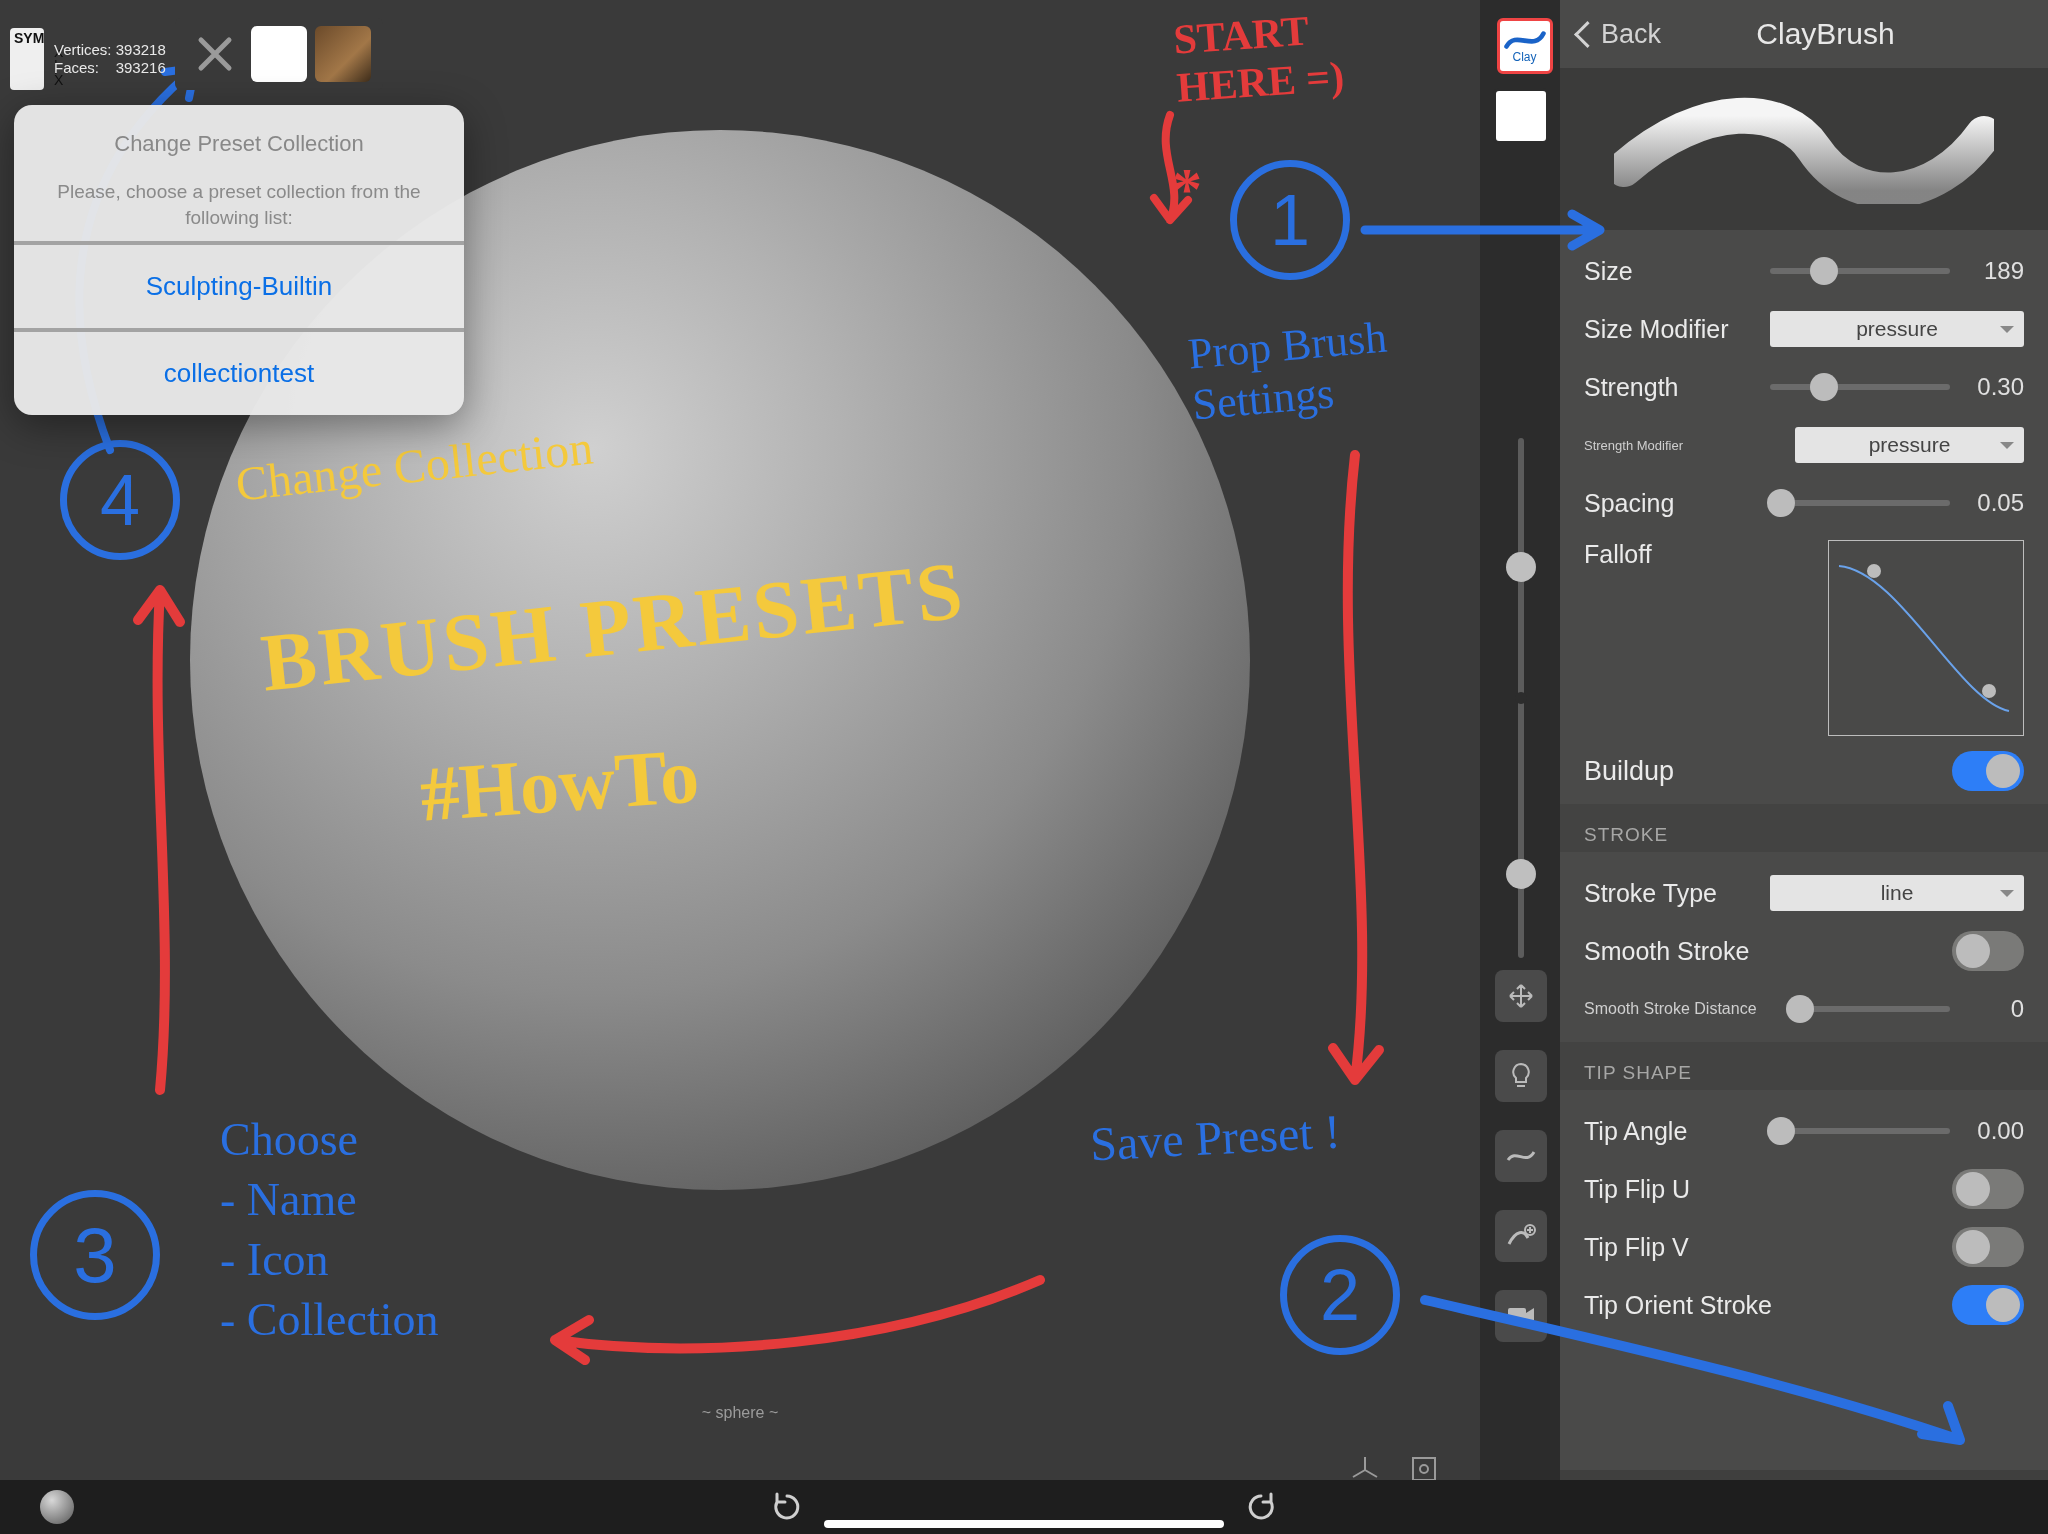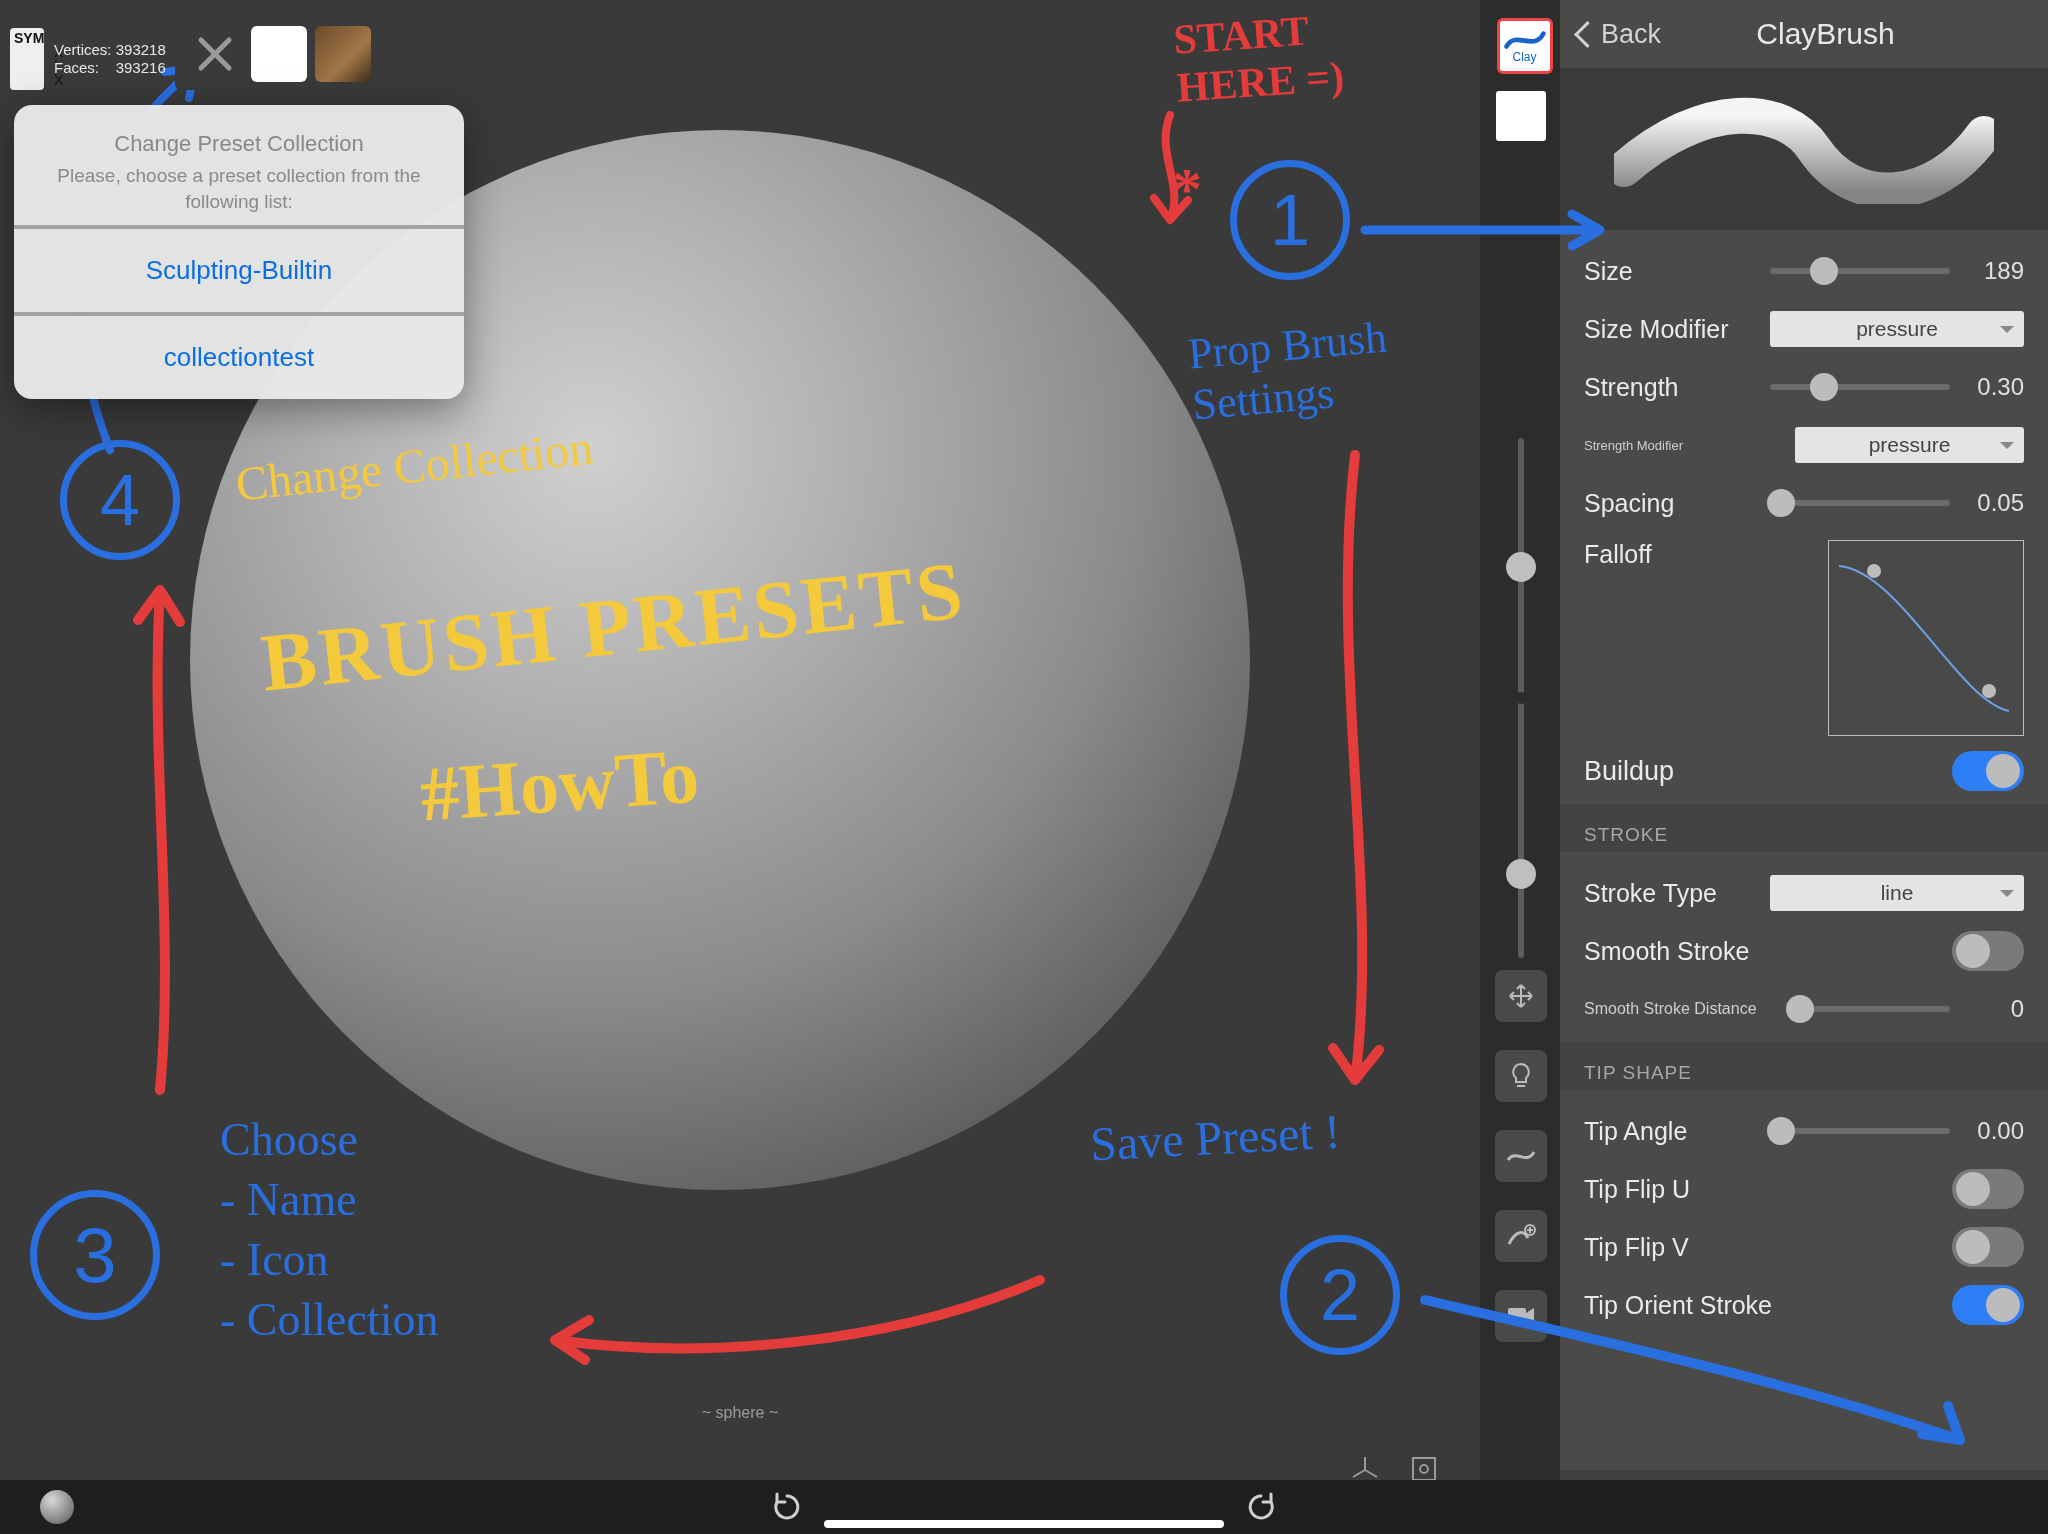--- a/index.html
+++ b/index.html
@@ -20,21 +20,21 @@
   .thumb.testy { background:#fff;}
   .thumb.testy .sw { width:44px; height:26px;}
   .thumb.testy .lbl{font-size:11px;color:#1463b9;margin-top:1px;}
   .thumb.photo { background:linear-gradient(135deg,#6b4a2a,#a27748 60%,#3e2d1b);}
   
   
   .popover { position:absolute; left:14px; top:105px; width:450px; background:rgba(232,232,232,0.97); border-radius:18px; overflow:hidden; z-index:8; box-shadow:0 10px 40px rgba(0,0,0,.4);}
   .popover:before{content:"";position:absolute;top:-14px;left:190px;border:14px solid transparent;border-bottom-color:rgba(232,232,232,0.97);border-top:none;}
   .popover .hd{padding:26px 26px 10px;text-align:center;}
   .popover .ttl{color:#888;font-size:22px;font-weight:500;}
-  .popover .msg{color:#8a8a8a;font-size:19px;margin-top:6px;line-height:26px;}
+  .popover .msg{color:#8a8a8a;font-size:19px;margin-top:22px;line-height:26px;}
   .popover .opt{border-top:4px solid #a3a3a3; text-align:center; padding:26px 0; color:#0a6fe6; font-size:26px;}
 
   
   .viewport { position:absolute; left:0; top:0; width:1480px; height:1480px; background:#3a3a3a; z-index:1;}
   .viewport .sphere{position:absolute;left:190px;top:130px;width:1060px;height:1060px;border-radius:50%;background:radial-gradient(circle at 38% 30%, #d0d0d0 0%, #b2b2b2 25%, #8b8b8b 55%, #555 85%, #333 100%);}
   .viewport .bottom-label{position:absolute;left:50%;transform:translateX(-50%);bottom:58px;color:#9b9b9b;font-size:16px;}
 
   
   .hand { position:absolute; pointer-events:none; font-family: "Comic Sans MS","Segoe Script",cursive; z-index:5; }
   .red  { color:#e43b3b; }

